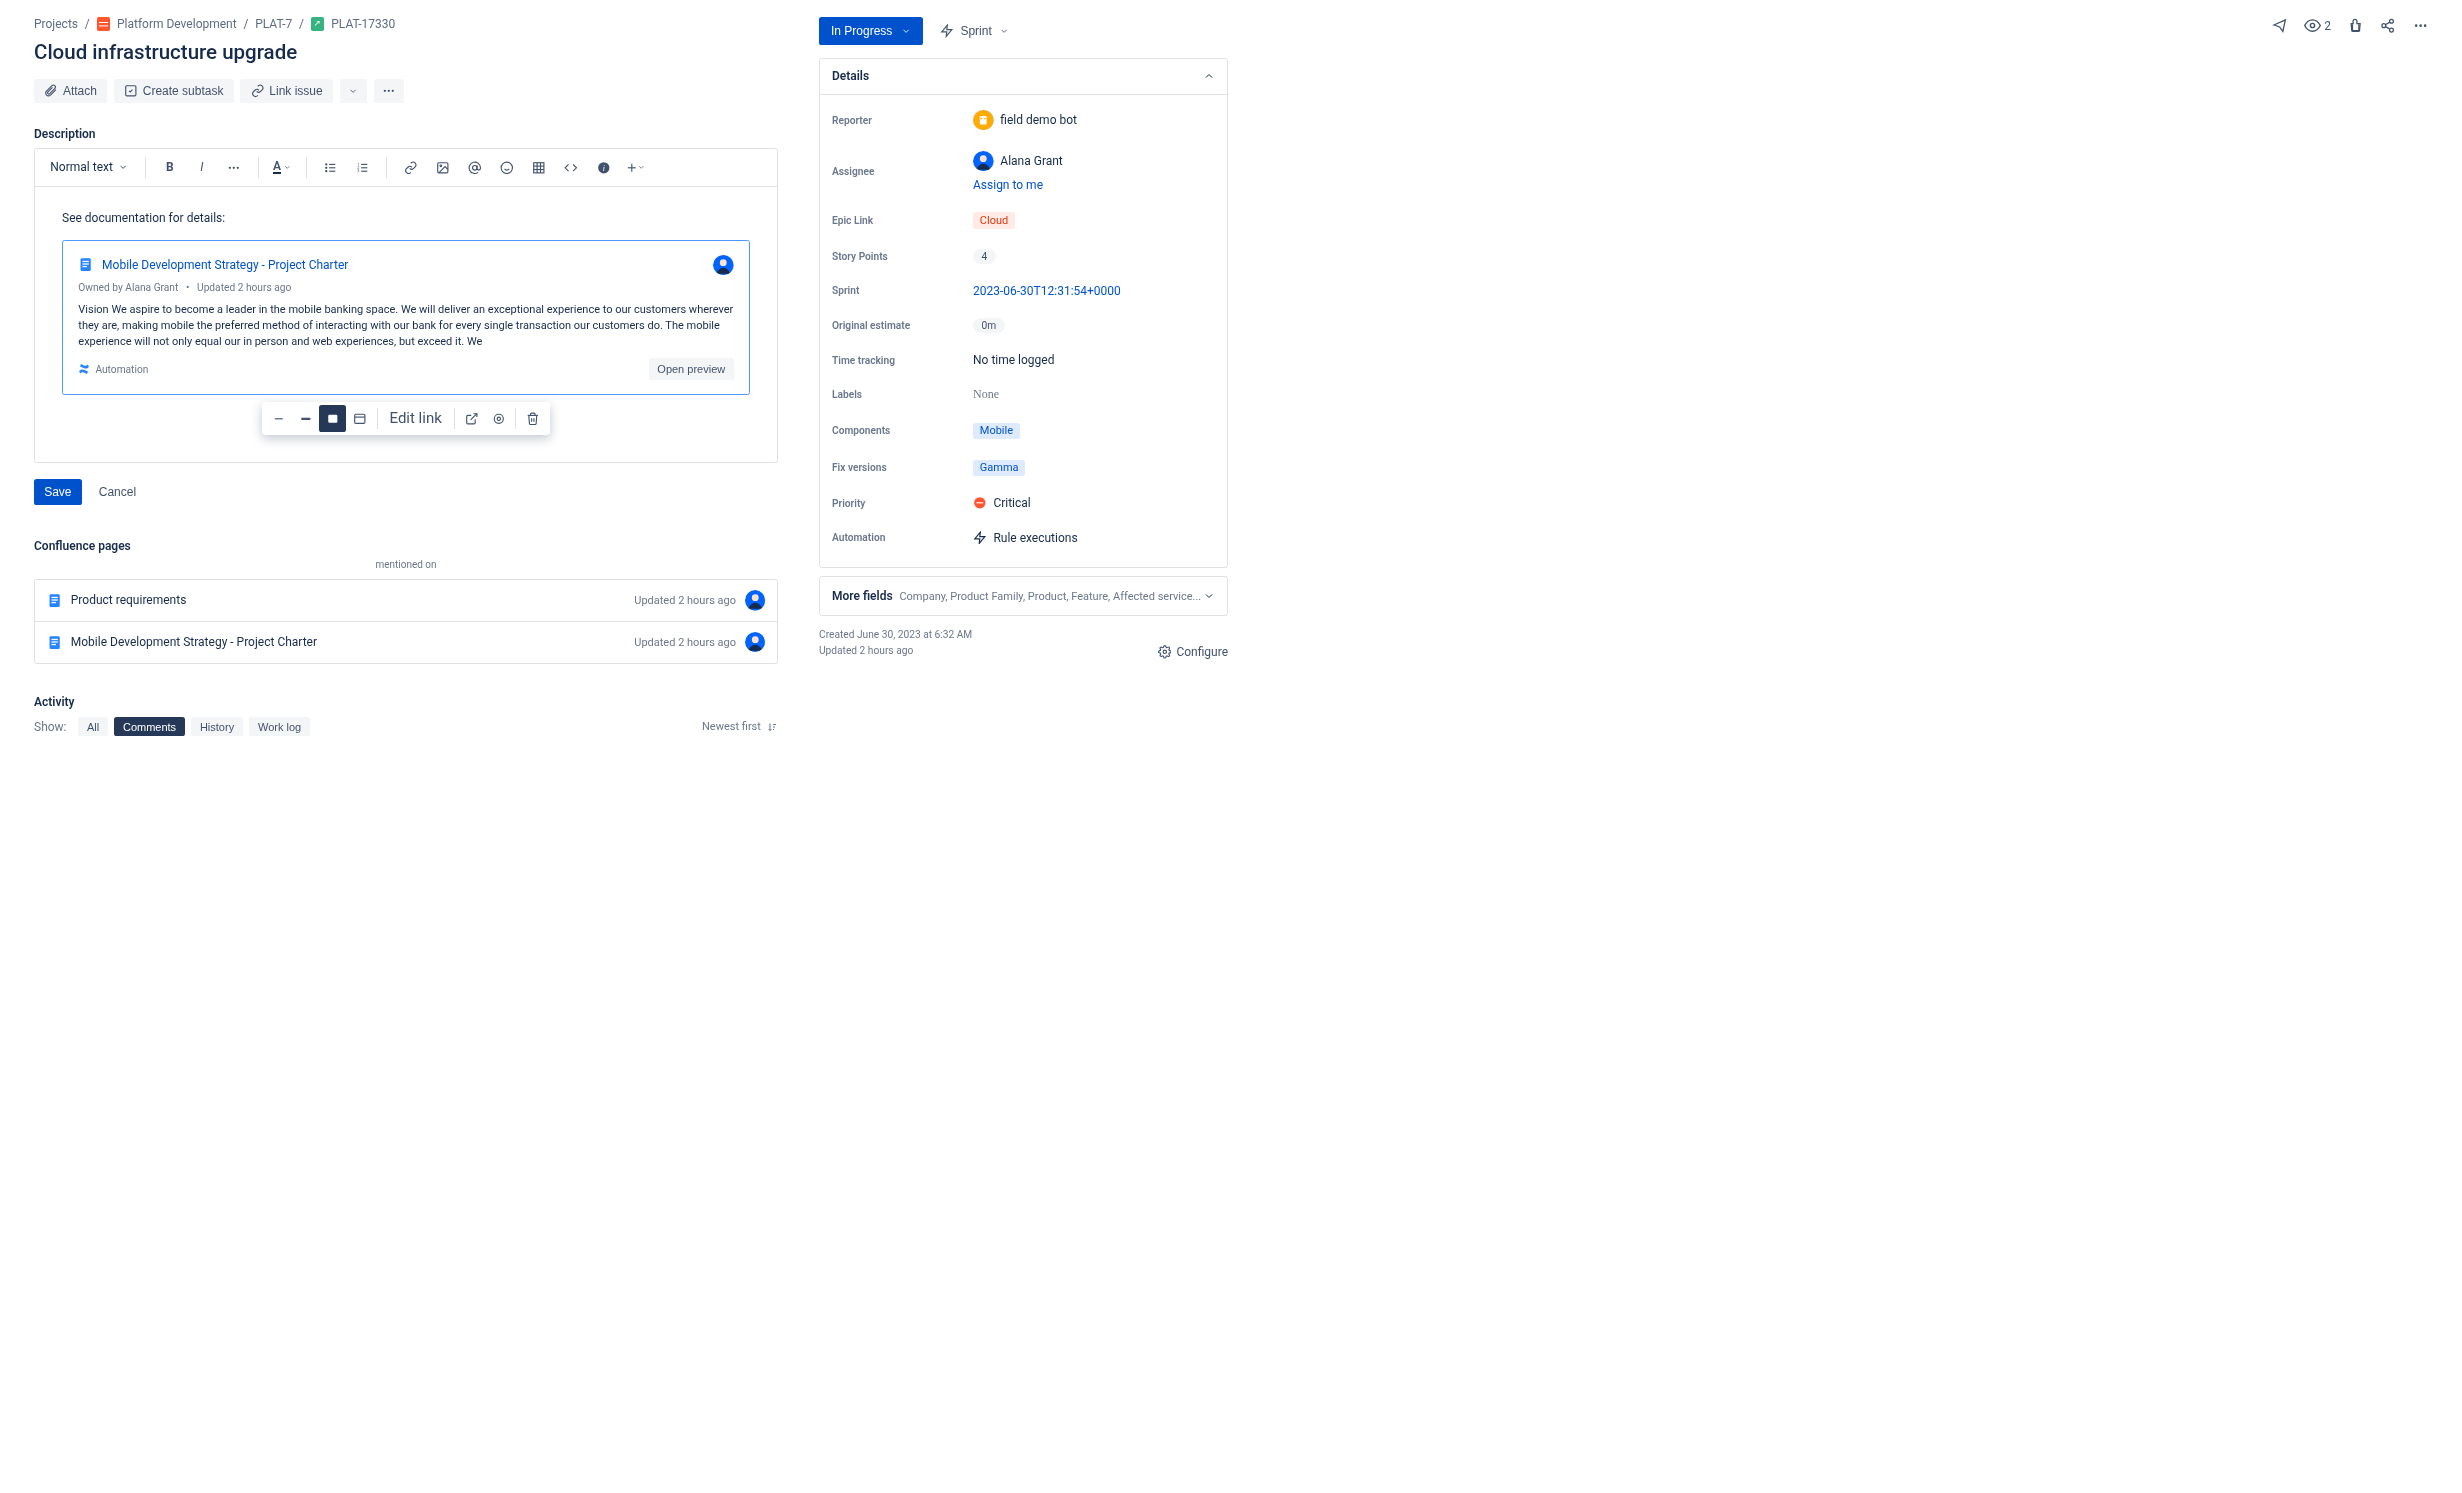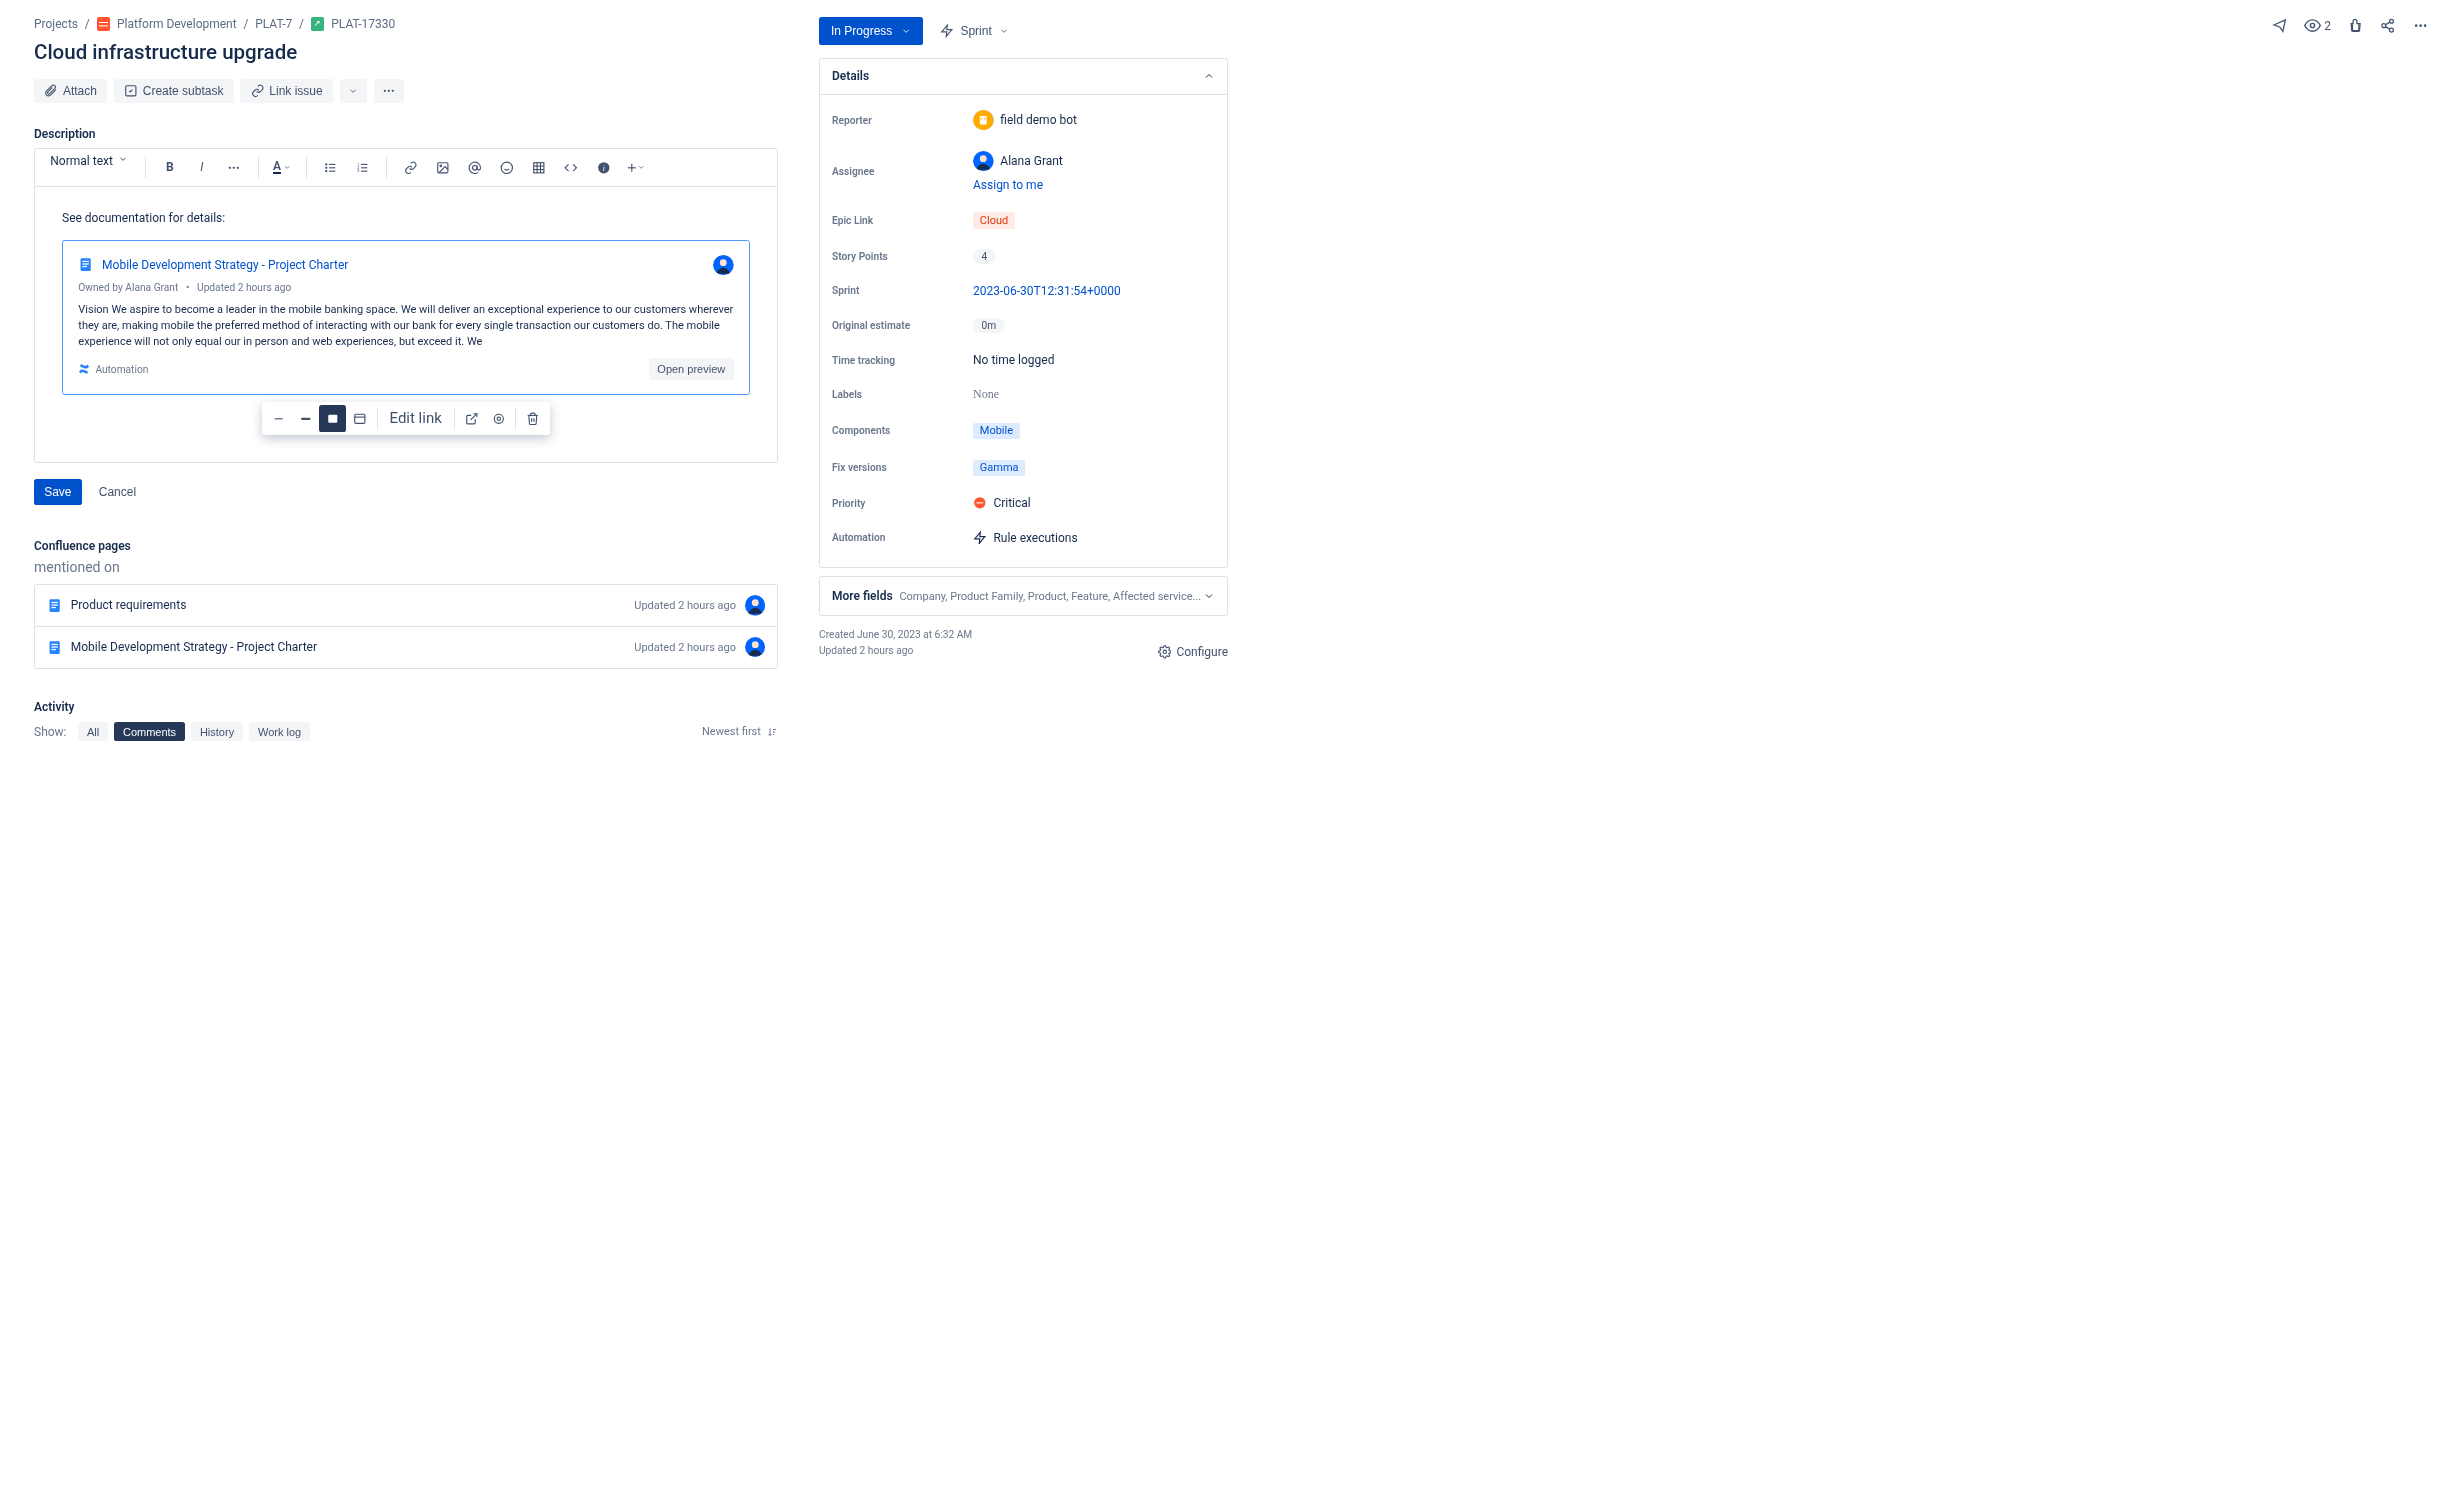--- a/index.html
+++ b/index.html
@@ -44,21 +44,21 @@
 .section-label { font-size: 12px; font-weight: 600; color: #172B4D; margin-bottom: 6.8px; }
 
 
 .editor-box { border: 0.9px solid #DFE1E6; border-radius: 2.6px; background: #fff; }
 .editor-toolbar {
   display: flex; align-items: center; gap: 5.1px;
   border-bottom: 0.9px solid #DFE1E6; padding: 5.1px 8.5px;
 }
 .tb-sep { width: 0.9px; height: 20.5px; background: #DFE1E6; margin: 0 5.1px; }
 .tb-item { display: inline-flex; align-items: center; justify-content: center; width: 27px; height: 27px; color: #42526E; cursor: pointer; border-radius: 2.6px; }
-.tb-text-style { display: inline-flex; gap: 5.1px; padding: 0 6.8px; height: 27px; cursor: pointer; border-radius: 2.6px; color: #172B4D; font-size: 12px; }
+.tb-text-style { display: inline-flex; align-items: center; gap: 5.1px; padding: 0 6.8px; height: 27px; cursor: pointer; border-radius: 2.6px; color: #172B4D; font-size: 12px; }
 
 .editor-body { padding: 24px 27px 27px; }
 .intro-text { margin-bottom: 15.3px; }
 
 
 .conf-card { border: 1.7px solid #4C9AFF; border-radius: 2.6px; padding: 13.6px 15.3px; }
 .conf-head { display: flex; align-items: center; gap: 8.5px; }
 .conf-title { color: #0052CC; flex: 1; }
 .conf-meta { font-size: 10.2px; color: #6B778C; margin: 6.8px 0 8.5px; }
 .conf-dot { margin: 0 5.1px; }
@@ -77,21 +77,21 @@
 .floating-tb .ft-item.active { background: #253858; color: #fff; }
 .floating-tb .ft-sep { width: 0.9px; height: 20.5px; background: #DFE1E6; margin: 0 3.4px; }
 .floating-tb .ft-label { padding: 0 8.5px; font-size: 15px; color: #42526E; cursor: pointer; }
 .floating-center { display:flex; justify-content:center; }
 
 .save-row { display: flex; align-items: center; gap: 8.5px; margin-top: 15.3px; margin-bottom: 34px; }
 .btn-primary { background: #0052CC; color: #fff; border: none; border-radius: 2.6px; padding: 6px 10.2px; font-size: 12px; font-weight: 500; cursor: pointer; }
 .btn-link { background: none; border: none; color: #42526E; font-size: 12px; cursor: pointer; padding: 5.1px 8.5px; }
 
 
-.sub-hint { font-size: 14px; color: #6B778C; margin: 3.4px 0 8.5px; }
+.sub-hint { font-size: 10px; color: #6B778C; margin: 3.4px 0 8.5px; text-align: center; }
 .page-list { border: 0.9px solid #DFE1E6; border-radius: 2.6px; }
 .page-row { display: flex; align-items: center; gap: 8.5px; padding: 10.2px 12px; }
 .page-row + .page-row { border-top: 0.9px solid #DFE1E6; }
 .page-title { flex: 1; font-size: 12px; color: #172B4D; }
 .page-updated { font-size: 11px; color: #6B778C; }
 .page-doc-icon { width: 15.3px; height: 15.3px; }
 
 .activity { margin-top: 31px; }
 .activity-row { display: flex; align-items: center; justify-content: space-between; margin-top: 8.5px; }
 .tabs { display: inline-flex; align-items: center; gap: 6.8px; }

